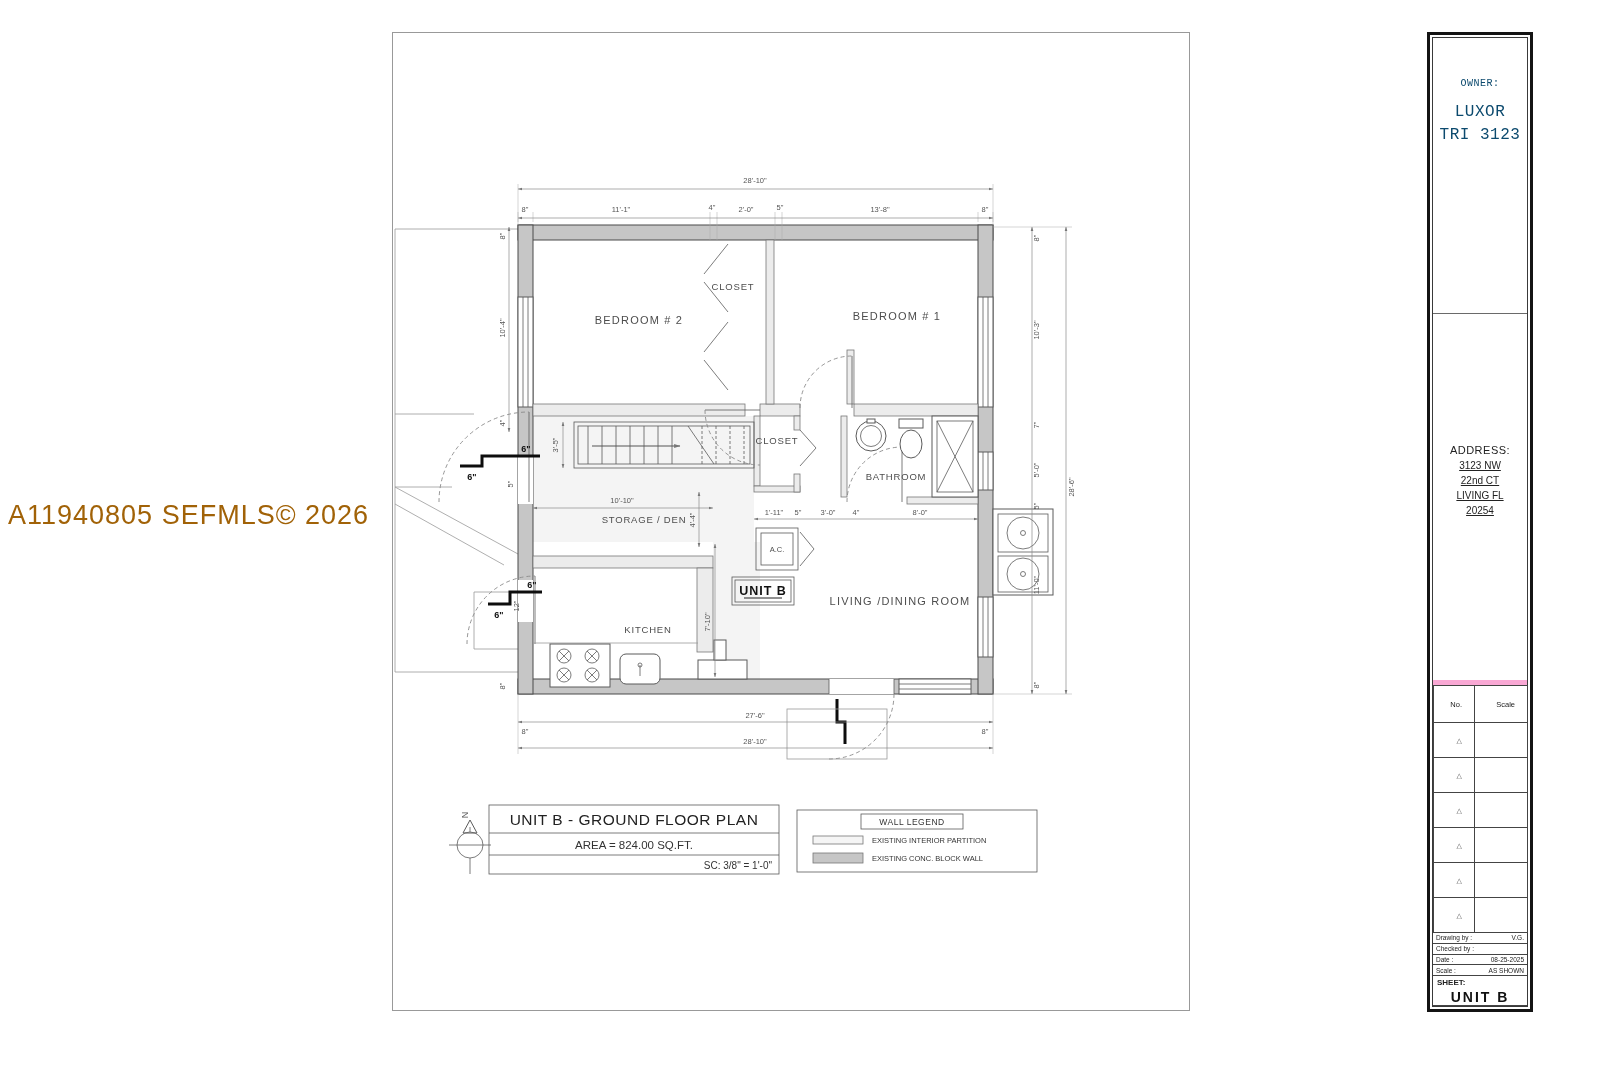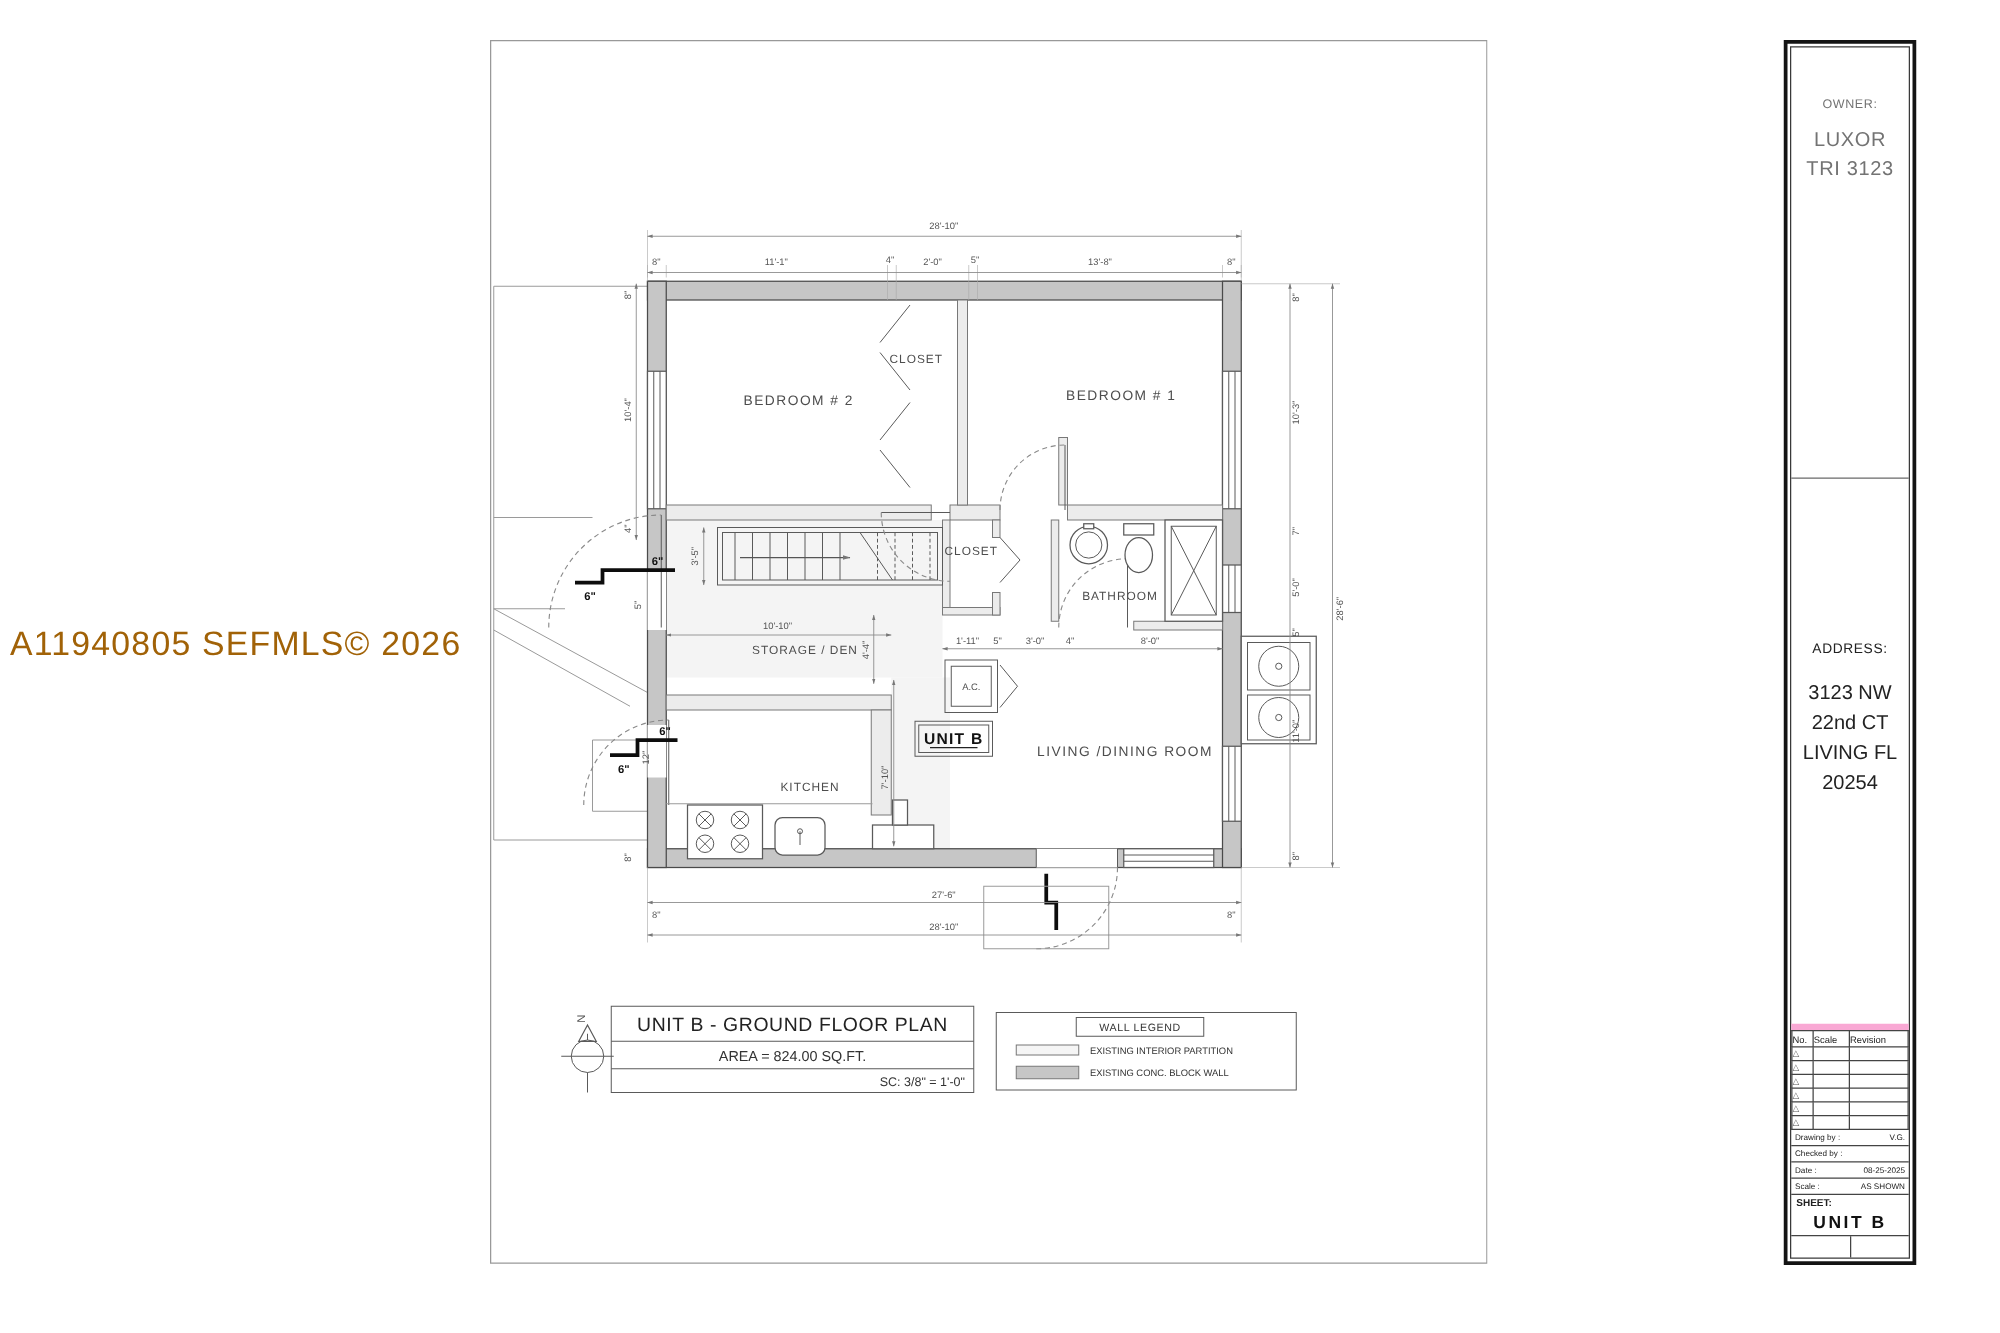--- a/index.html
+++ b/index.html
@@ -6,30 +6,30 @@
             font-family:"Liberation Sans", sans-serif;}
   #watermark{position:absolute;left:8px;top:500px;font-size:27px;color:#a16207;
              letter-spacing:1px;white-space:nowrap;}
   #sheet{position:absolute;left:392px;top:32px;}
   
   #tblock{position:absolute;left:1427px;top:32px;width:106px;height:980px;
           border:3px solid #141414;box-sizing:border-box;background:#fff;}
   #tblock .inner{position:absolute;left:2px;top:2px;right:2px;bottom:2px;
                  border:1px solid #3a3a3a;display:flex;flex-direction:column;}
   .tb-owner{height:345px;border-bottom:1px solid #6a6a6a;text-align:center;box-sizing:border-box;
-            padding-top:40px;color:#737373;}
+            padding-top:40px;color:#0c4a6e;font-family:Liberation Mono, monospace;}
   .tb-owner .lbl{font-size:10px;letter-spacing:.5px;}
   .tb-owner .val{font-size:16px;margin-top:12px;line-height:1.45;letter-spacing:.5px;}
   .tb-addr{height:441px;border-bottom:5px solid #f9a8d4;text-align:center;box-sizing:border-box;
            padding-top:130px;color:#222;}
   .tb-addr .lbl{font-size:11px;letter-spacing:.5px;}
-  .tb-addr .val{font-size:16px;margin-top:18px;line-height:1.5;}
+  .tb-addr .val{font-size:10px;margin-top:2px;line-height:1.5;text-decoration:underline;}
   table.rev{border-collapse:collapse;width:100%;table-layout:fixed;}
   table.rev td,table.rev th{border:1px solid #444;font-size:7px;font-weight:normal;
-        color:#222;padding:0;text-align:left;height:10px;overflow:hidden;}
+        color:#222;padding:12px;text-align:right;height:10px;overflow:hidden;}
   table.rev th{height:12px;font-size:7.5px;}
   .tri{font-size:7px;color:#555;line-height:7px;}
   .inforow{display:flex;justify-content:space-between;border-bottom:1px solid #444;
            font-size:6.5px;color:#222;padding:1px 3px;height:10px;align-items:center;}
   .tb-sheet{border-bottom:1px solid #444;height:32px;position:relative;}
   .tb-sheet .lbl{font-size:8px;position:absolute;left:4px;top:2px;color:#222;font-weight:bold;}
   .tb-sheet .val{font-size:14px;font-weight:bold;letter-spacing:2px;text-align:center;
                  margin-top:13px;color:#111;}
   .tb-bottom{flex:1;display:flex;}
   .tb-bottom .cell{flex:1;}

